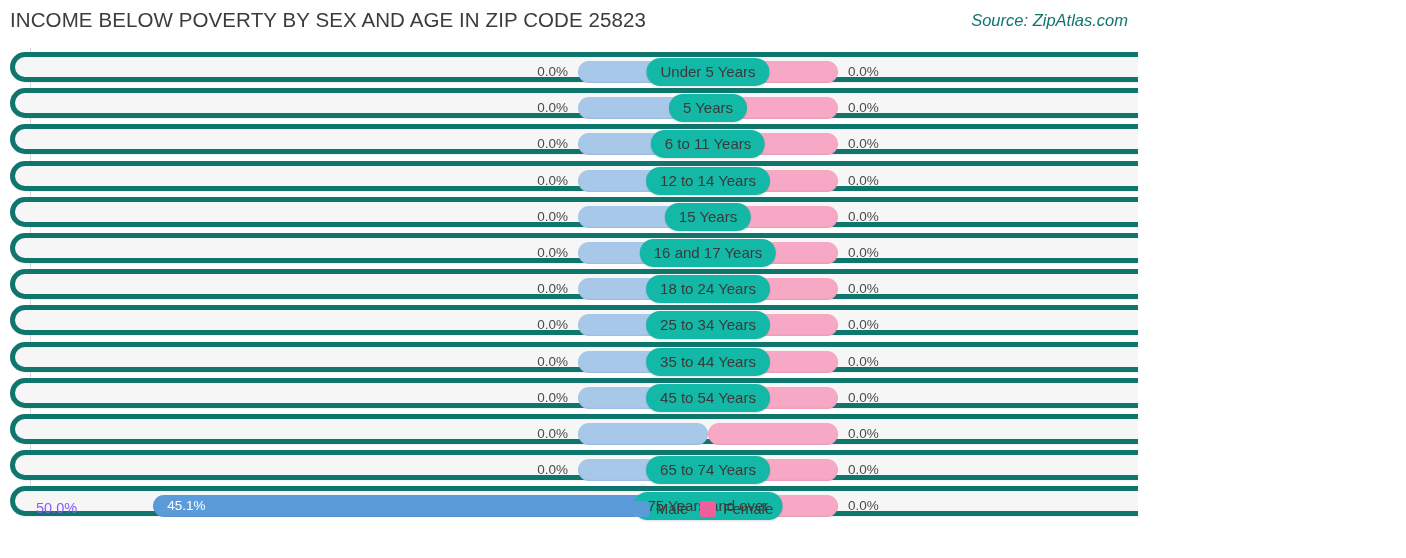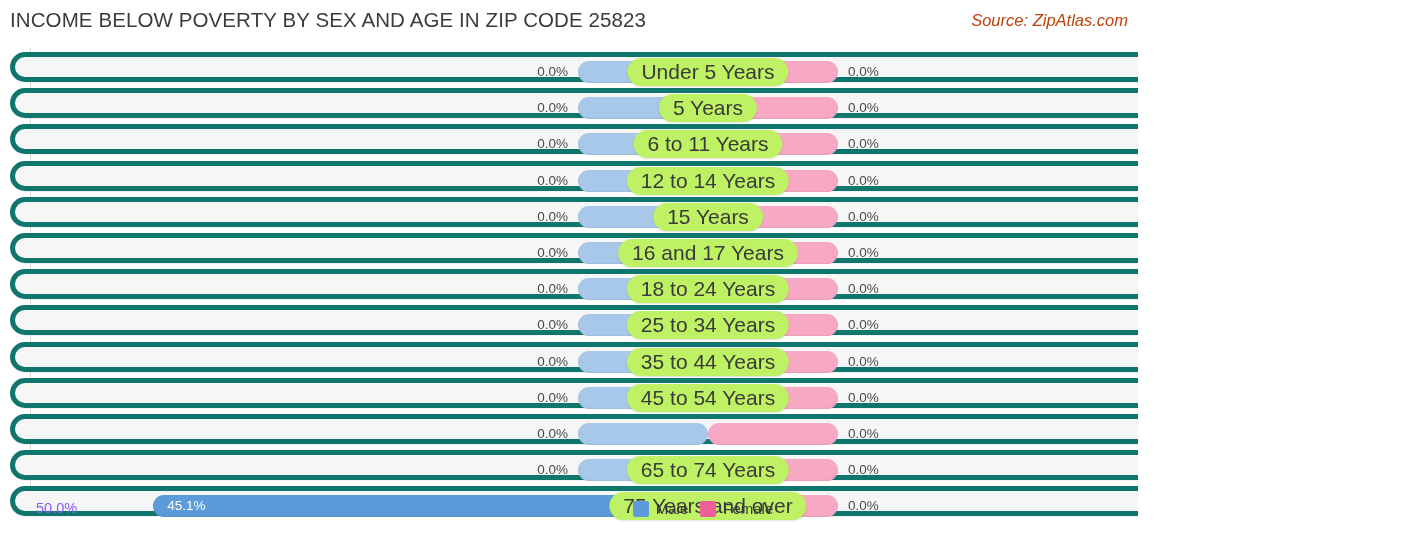--- a/index.html
+++ b/index.html
@@ -24,21 +24,21 @@
     font-size: 20.5px;
     letter-spacing: 0.1px;
     color: #3c3c3c;
     white-space: nowrap;
   }
   .hdr-source {
     position: absolute;
     right: 10px; top: 11px;
     font-size: 16.5px;
     font-style: italic;
-    color: #c2410c;
+    color: #0f766e;
     white-space: nowrap;
   }
 
   
   .plot {
     position: absolute;
     left: 0; top: 48px;
     width: 1406px;
     height: 472px;
   }
@@ -100,23 +100,23 @@
     color: #ffffff;
     font-size: 13.5px;
   }
 
   .cat-pill {
     position: absolute;
     top: 1px;
     height: 28px;
     line-height: 28px;
     padding: 0 14px;
-    background: #bef264;
+    background: #14b8a6;
     border-radius: 14px;
-    font-size: 21px;
+    font-size: 15px;
     color: #3a3a3a;
     white-space: nowrap;
     transform: translateX(-50%);
     box-shadow: 0 1px 2px rgba(0,0,0,0.13);
     text-align: center;
   }
 
   
   .axis-label {
     position: absolute;

